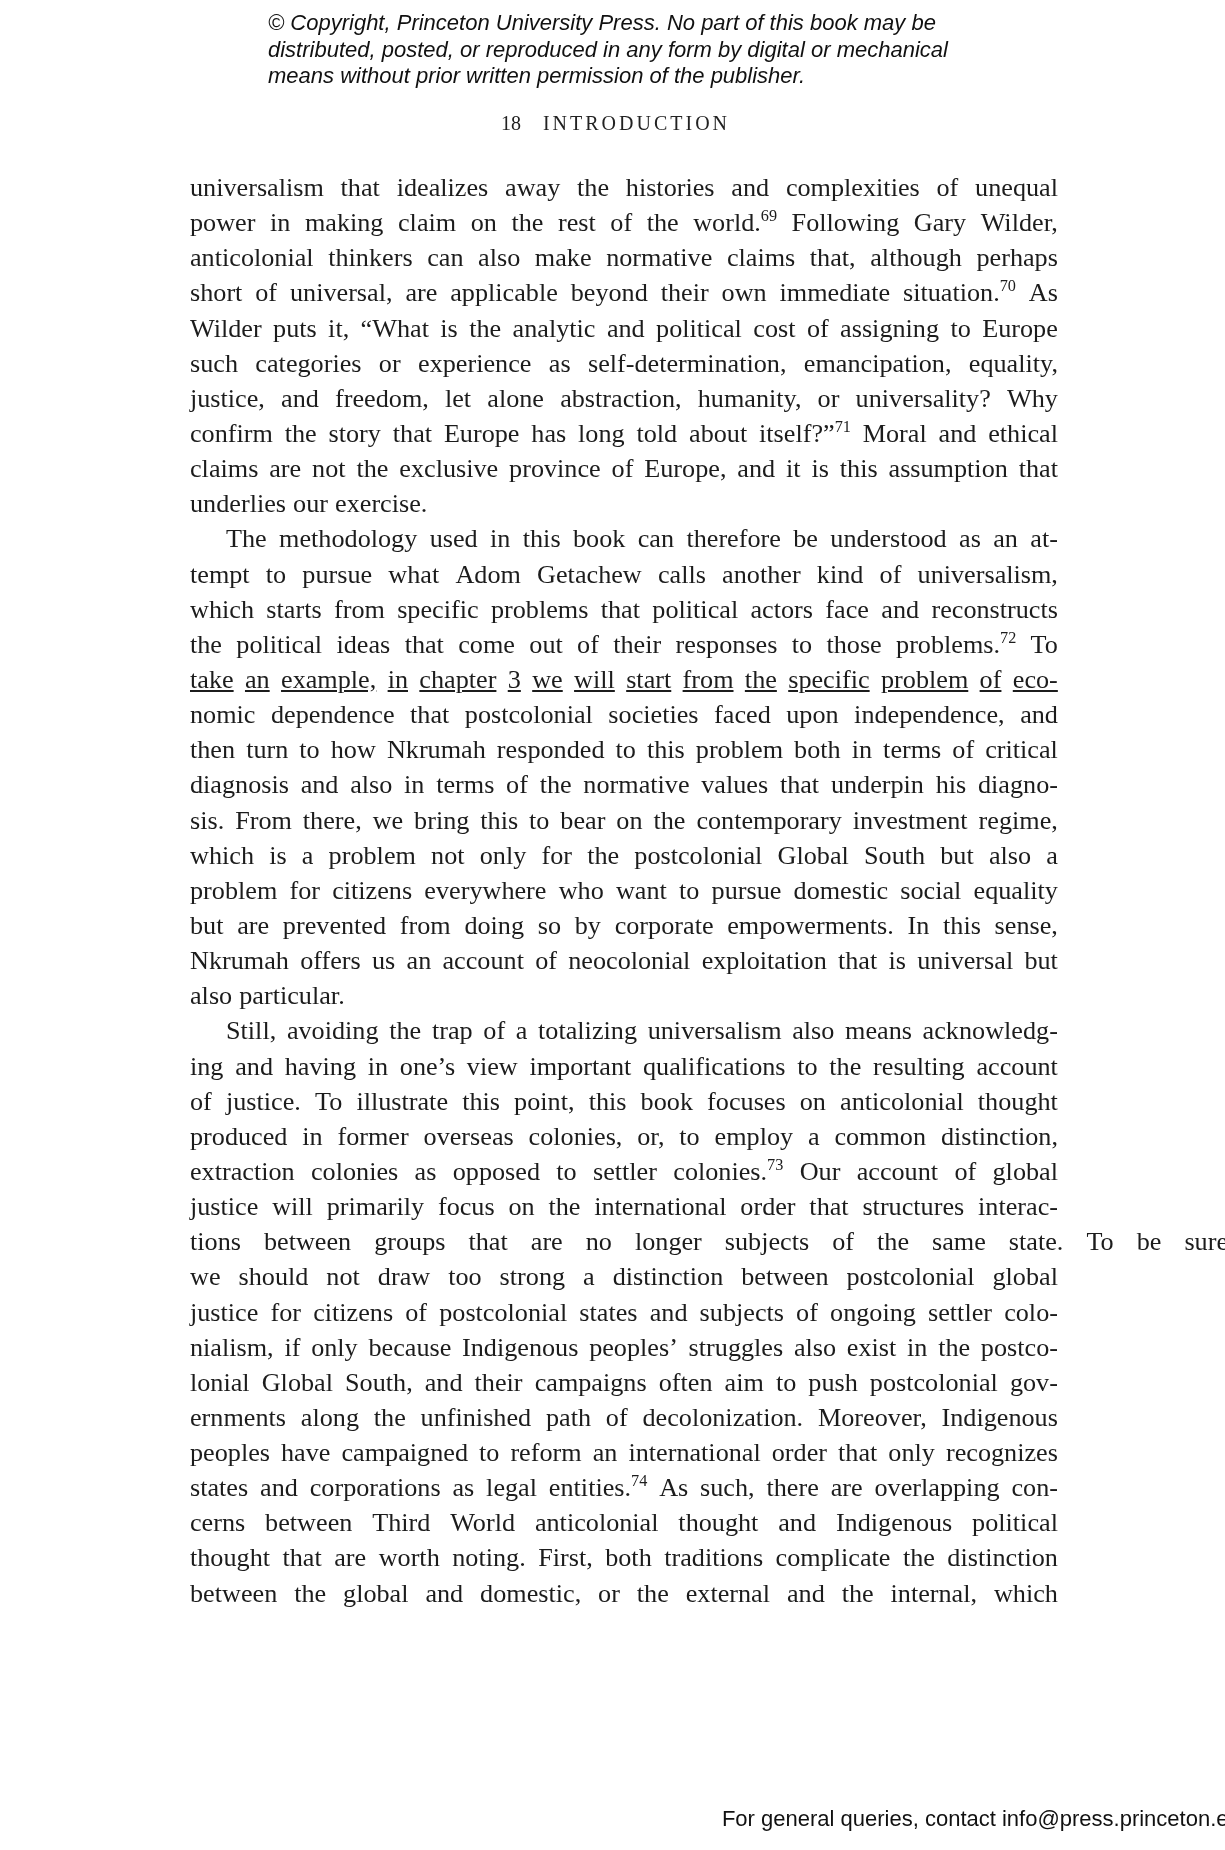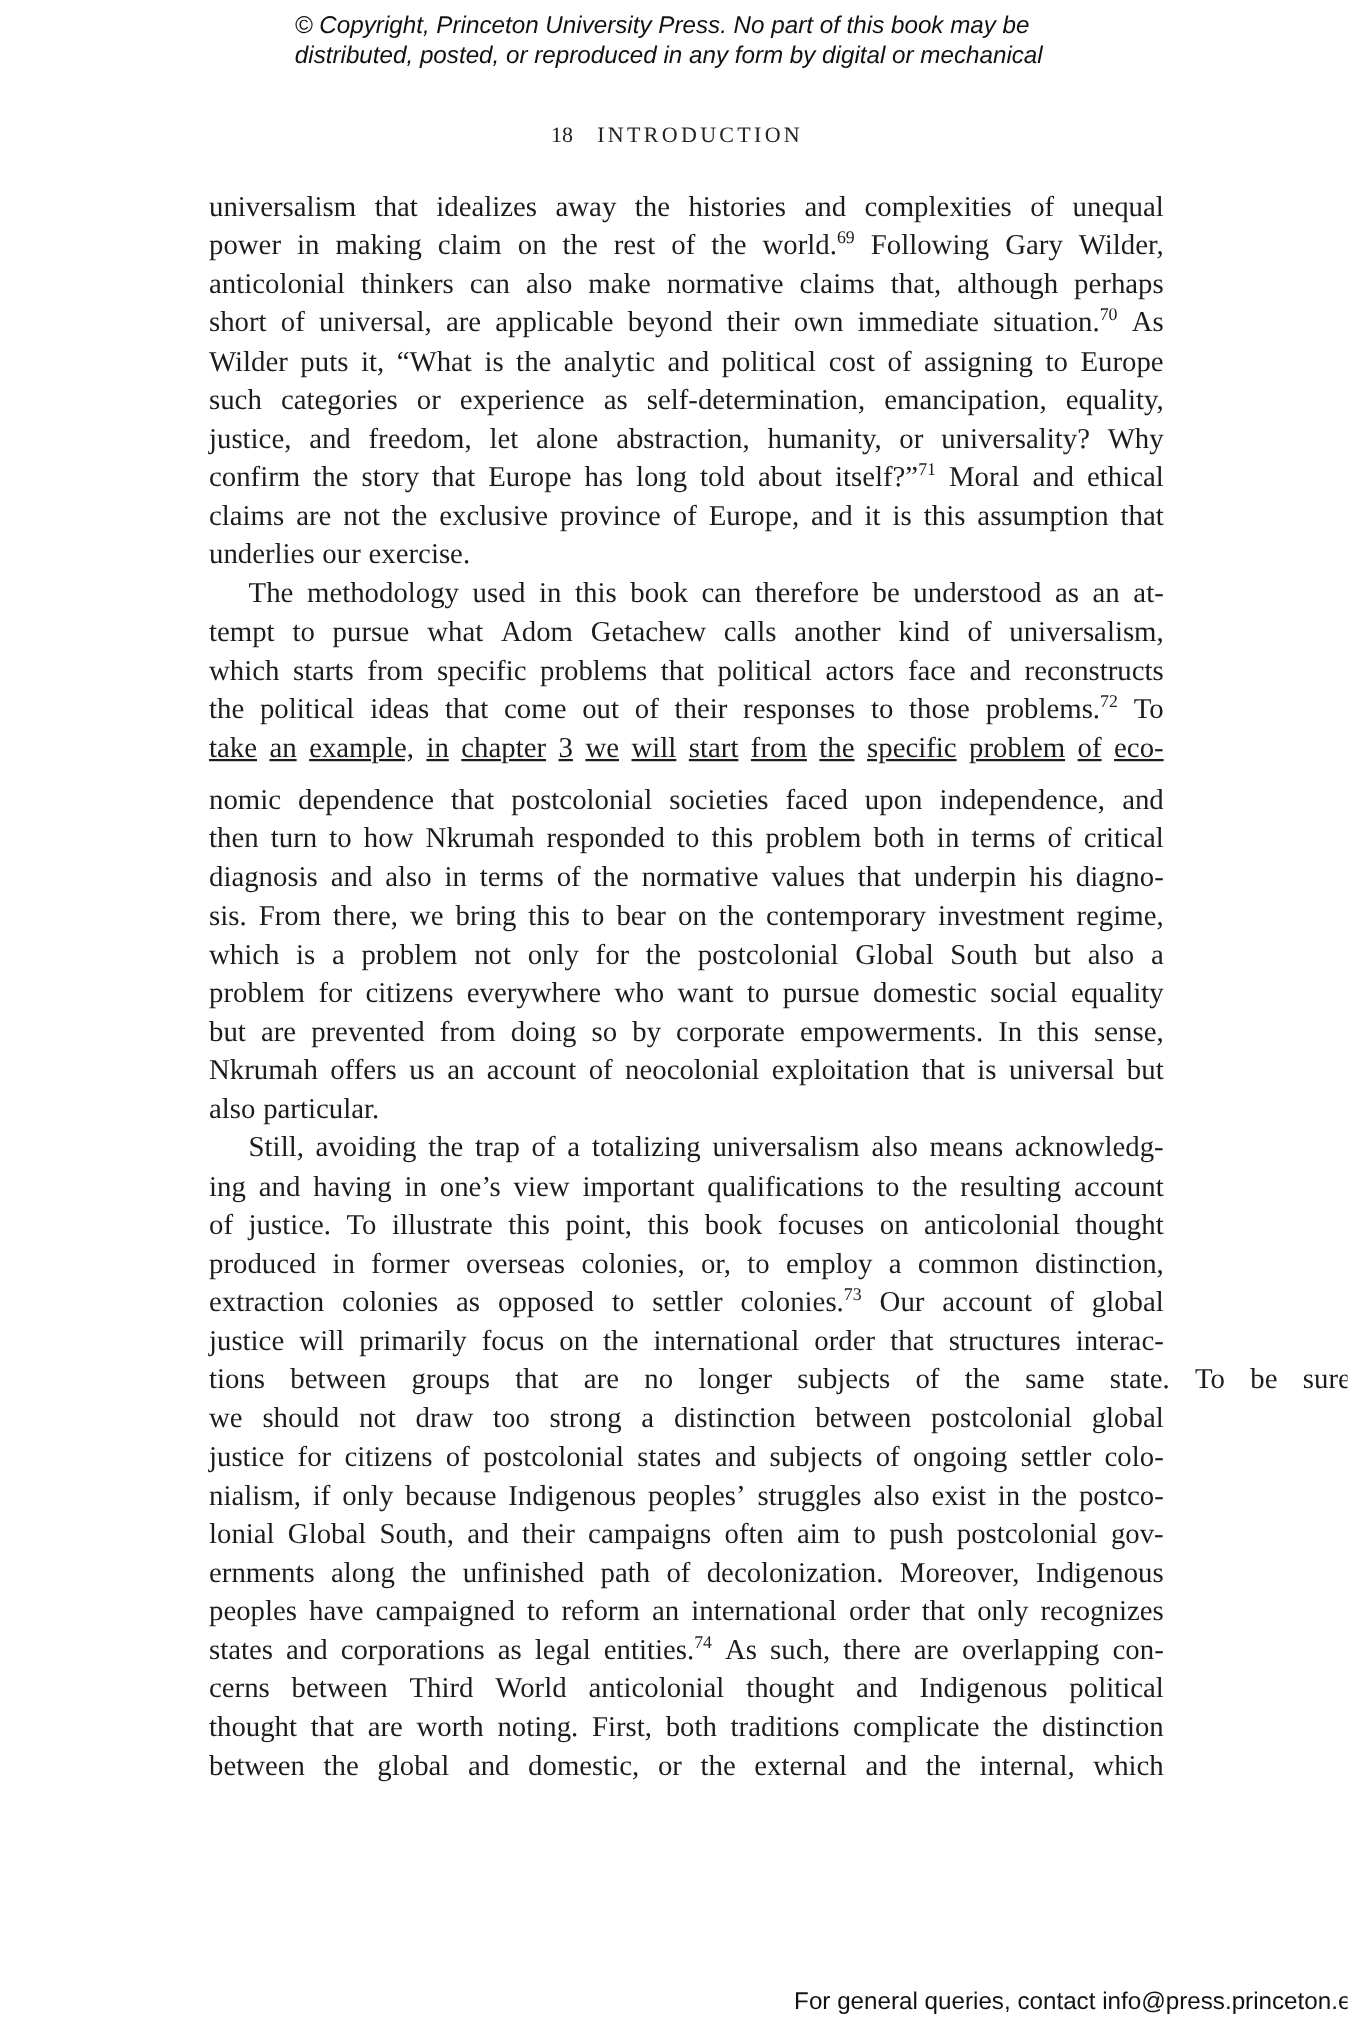--- a/index.html
+++ b/index.html
@@ -25,20 +25,21 @@
     position: absolute; left: 0; width: 1225px; top: 1806px; text-align: right;
     font-family: "Liberation Sans", sans-serif; font-size: 22px; color: #111; margin-left: 28px;
   }
 </style>
 </head>
 <body>
 
 <div class="copyright">
   <div>© Copyright, Princeton University Press. No part of this book may be</div>
   <div>distributed, posted, or reproduced in any form by digital or mechanical</div>
+  <div>means without prior written permission of the publisher.</div>
 </div>
 
 <div class="running-head">
   <span class="pg">18</span><span>INTRODUCTION</span>
 </div>
 
 <div class="body-text" id="body-text">
     <div>
       <div class="jline" style="height: 35.15px;"><span>universalism</span><span>that</span><span>idealizes</span><span>away</span><span>the</span><span>histories</span><span>and</span><span>complexities</span><span>of</span><span>unequal</span></div>
       <div class="jline" style="height: 35.15px;"><span>power</span><span>in</span><span>making</span><span>claim</span><span>on</span><span>the</span><span>rest</span><span>of</span><span>the</span><span>world.<sup>69</sup></span><span>Following</span><span>Gary</span><span>Wilder,</span></div>
@@ -50,21 +51,21 @@
       <div class="jline" style="height: 35.15px;"><span>confirm</span><span>the</span><span>story</span><span>that</span><span>Europe</span><span>has</span><span>long</span><span>told</span><span>about</span><span>itself?”<sup>71</sup></span><span>Moral</span><span>and</span><span>ethical</span></div>
       <div class="jline" style="height: 35.15px;"><span>claims</span><span>are</span><span>not</span><span>the</span><span>exclusive</span><span>province</span><span>of</span><span>Europe,</span><span>and</span><span>it</span><span>is</span><span>this</span><span>assumption</span><span>that</span></div>
       <div class="jline last" style="height: 35.15px;"><span>underlies</span><span>our</span><span>exercise.</span></div>
     </div>
     <div>
       <div class="jline" style="height: 35.15px; padding-left: 36px;"><span>The</span><span>methodology</span><span>used</span><span>in</span><span>this</span><span>book</span><span>can</span><span>therefore</span><span>be</span><span>understood</span><span>as</span><span>an</span><span>at-</span></div>
       <div class="jline" style="height: 35.15px;"><span>tempt</span><span>to</span><span>pursue</span><span>what</span><span>Adom</span><span>Getachew</span><span>calls</span><span>another</span><span>kind</span><span>of</span><span>universalism,</span></div>
       <div class="jline" style="height: 35.15px;"><span>which</span><span>starts</span><span>from</span><span>specific</span><span>problems</span><span>that</span><span>political</span><span>actors</span><span>face</span><span>and</span><span>reconstructs</span></div>
       <div class="jline" style="height: 35.15px;"><span>the</span><span>political</span><span>ideas</span><span>that</span><span>come</span><span>out</span><span>of</span><span>their</span><span>responses</span><span>to</span><span>those</span><span>problems.<sup>72</sup></span><span>To</span></div>
       <div class="jline" style="height: 35.15px; text-decoration: underline;"><span>take</span><span>an</span><span>example,</span><span>in</span><span>chapter</span><span>3</span><span>we</span><span>will</span><span>start</span><span>from</span><span>the</span><span>specific</span><span>problem</span><span>of</span><span>eco-</span></div>
-      <div class="jline" style="height: 35.15px; margin-top: 12px;"><span>nomic</span><span>dependence</span><span>that</span><span>postcolonial</span><span>societies</span><span>faced</span><span>upon</span><span>independence,</span><span>and</span></div>
+      <div class="jline" style="height: 35.15px;"><span>nomic</span><span>dependence</span><span>that</span><span>postcolonial</span><span>societies</span><span>faced</span><span>upon</span><span>independence,</span><span>and</span></div>
       <div class="jline" style="height: 35.15px;"><span>then</span><span>turn</span><span>to</span><span>how</span><span>Nkrumah</span><span>responded</span><span>to</span><span>this</span><span>problem</span><span>both</span><span>in</span><span>terms</span><span>of</span><span>critical</span></div>
       <div class="jline" style="height: 35.15px;"><span>diagnosis</span><span>and</span><span>also</span><span>in</span><span>terms</span><span>of</span><span>the</span><span>normative</span><span>values</span><span>that</span><span>underpin</span><span>his</span><span>diagno-</span></div>
       <div class="jline" style="height: 35.15px;"><span>sis.</span><span>From</span><span>there,</span><span>we</span><span>bring</span><span>this</span><span>to</span><span>bear</span><span>on</span><span>the</span><span>contemporary</span><span>investment</span><span>regime,</span></div>
       <div class="jline" style="height: 35.15px;"><span>which</span><span>is</span><span>a</span><span>problem</span><span>not</span><span>only</span><span>for</span><span>the</span><span>postcolonial</span><span>Global</span><span>South</span><span>but</span><span>also</span><span>a</span></div>
       <div class="jline" style="height: 35.15px;"><span>problem</span><span>for</span><span>citizens</span><span>everywhere</span><span>who</span><span>want</span><span>to</span><span>pursue</span><span>domestic</span><span>social</span><span>equality</span></div>
       <div class="jline" style="height: 35.15px;"><span>but</span><span>are</span><span>prevented</span><span>from</span><span>doing</span><span>so</span><span>by</span><span>corporate</span><span>empowerments.</span><span>In</span><span>this</span><span>sense,</span></div>
       <div class="jline" style="height: 35.15px;"><span>Nkrumah</span><span>offers</span><span>us</span><span>an</span><span>account</span><span>of</span><span>neocolonial</span><span>exploitation</span><span>that</span><span>is</span><span>universal</span><span>but</span></div>
       <div class="jline last" style="height: 35.15px;"><span>also</span><span>particular.</span></div>
     </div>
     <div>

